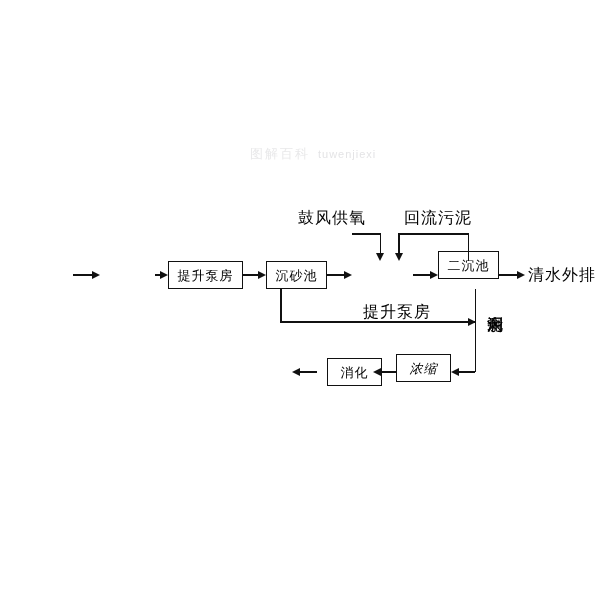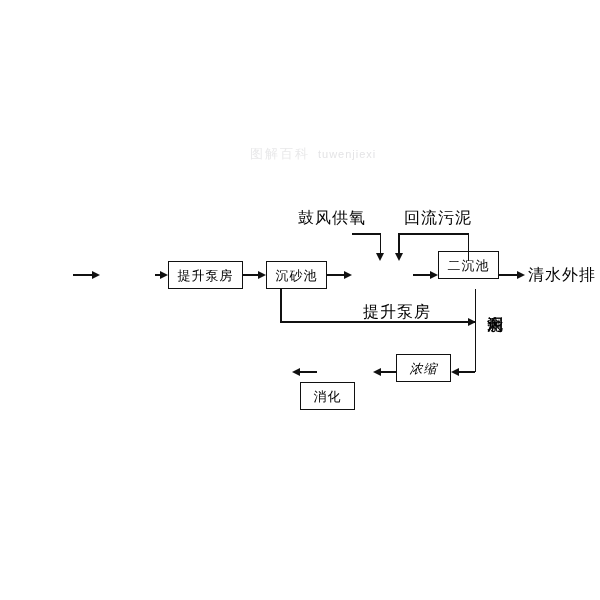--- a/index.html
+++ b/index.html
@@ -107,21 +107,21 @@
 
 
   <div class="node" style="left:438px; top:251px; width:61px; height:28px;">
     <span>二沉池</span>
   </div>
 
   <div class="node" style="left:396px; top:354px; width:55px; height:28px;font-style:italic;">
     <span>浓缩</span>
   </div>
 
-  <div class="node" style="left:300px; top:358px; width:55px; height:28px;margin-top:24px;">
+  <div class="node" style="left:327px; top:358px; width:55px; height:28px;">
     <span>消化</span>
   </div>
 
 
   <div class="line hline" style="left:73px; top:274px; width:19px;"></div>
   <div class="arrow arrow-right" style="left:92px; top:270.5px;"></div>
 
   <div class="line hline" style="left:155px; top:274px; width:5px;"></div>
   <div class="arrow arrow-right" style="left:160px; top:270.5px;"></div>
 

